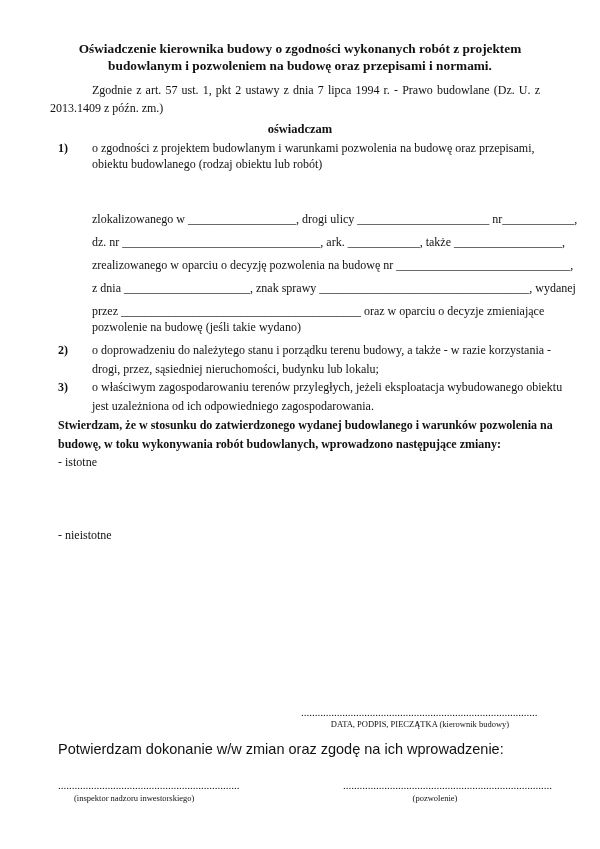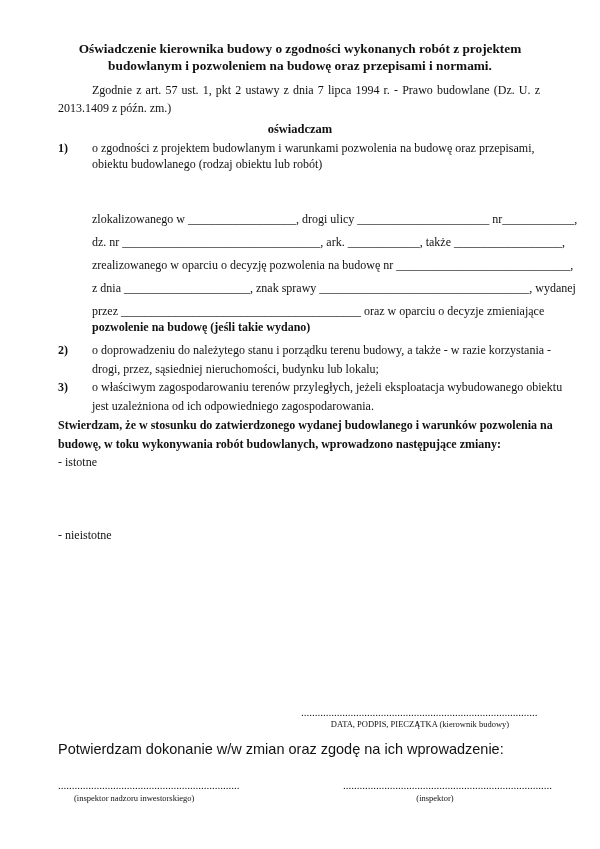--- a/index.html
+++ b/index.html
@@ -18,34 +18,34 @@
 </style>
 </head>
 <body>
 
 <div>
 
   <div class="abs title" style="top:40px;">Oświadczenie kierownika budowy o zgodności wykonanych robót z projektem</div>
   <div class="abs title" style="top:57px;">budowlanym i pozwoleniem na budowę oraz przepisami i normami.</div>
 
   <div class="abs p just" style="left:92px; width:448px; top:83px;">Zgodnie z art. 57 ust. 1, pkt 2 ustawy z  dnia  7  lipca  1994 r.  -  Prawo  budowlane  (Dz. U. z</div>
-  <div class="abs p" style="left:58px; top:101px;">2013.1409 z późn. zm.)</div>
+  <div class="abs p" style="left:50px; top:101px;">2013.1409 z późn. zm.)</div>
 
   <div class="abs p b" style="left:0; width:600px; text-align:center; top:122px; font-size:12.5px;">oświadczam</div>
 
   <div class="abs num p" style="top:141px;">1)</div>
   <div class="abs p ind" style="top:141px;">o zgodności z projektem budowlanym i warunkami pozwolenia na budowę oraz przepisami,</div>
   <div class="abs p ind" style="top:157px;">obiektu budowlanego (rodzaj obiektu lub robót)</div>
 
   <div class="abs p ind just" style="top:212px; width:448px;">zlokalizowanego w __________________, drogi ulicy ______________________ nr____________,</div>
   <div class="abs p ind just" style="top:235px; width:448px;">dz. nr _________________________________, ark. ____________, także __________________,</div>
   <div class="abs p ind just" style="top:258px; width:448px;">zrealizowanego w oparciu o decyzję pozwolenia na budowę nr _____________________________,</div>
   <div class="abs p ind just" style="top:281px; width:448px;">z dnia _____________________, znak sprawy ___________________________________, wydanej</div>
   <div class="abs p ind just" style="top:304px; width:448px;">przez ________________________________________ oraz w oparciu o decyzje zmieniające</div>
-  <div class="abs p ind" style="top:320px;font-weight:bold;">pozwolenie na budowę  (jeśli takie wydano)</div>
+  <div class="abs p ind" style="top:320px;">pozwolenie na budowę  (jeśli takie wydano)</div>
 
   <div class="abs num p" style="top:343px;">2)</div>
   <div class="abs p ind" style="top:343px;">o doprowadzeniu do należytego stanu i porządku terenu budowy, a także - w razie korzystania -</div>
   <div class="abs p ind" style="top:362px;">drogi, przez, sąsiedniej nieruchomości, budynku lub lokalu;</div>
 
   <div class="abs num p" style="top:380px;">3)</div>
   <div class="abs p ind" style="top:380px;">o właściwym zagospodarowaniu terenów przyległych, jeżeli eksploatacja wybudowanego obiektu</div>
   <div class="abs p ind" style="top:399px;">jest uzależniona od ich odpowiedniego zagospodarowania.</div>
 
   <div class="abs p b just" style="left:58px; width:482px; top:418px;">Stwierdzam, że w stosunku do zatwierdzonego wydanej budowlanego i warunków pozwolenia na</div>
@@ -56,15 +56,15 @@
 
   <div class="abs dots" style="left:301px; top:706px;">......................................................................................</div>
   <div class="abs small" style="left:300px; width:240px; text-align:center; top:719px;">DATA, PODPIS, PIECZĄTKA  (kierownik budowy)</div>
 
   <div class="abs confirm">Potwierdzam dokonanie w/w zmian oraz zgodę na ich wprowadzenie:</div>
 
   <div class="abs dots" style="left:58px; top:779px;">..................................................................</div>
   <div class="abs small" style="left:74px; top:793px;">(inspektor nadzoru inwestorskiego)</div>
 
   <div class="abs dots" style="left:343px; top:779px;">............................................................................</div>
-  <div class="abs small" style="left:343px; width:184px; text-align:center; top:793px;">(inspektor)</div>
+  <div class="abs small" style="left:343px; width:184px; text-align:center; top:793px;">(pozwolenie)</div>
 
 </div>
 
 </body></html>

